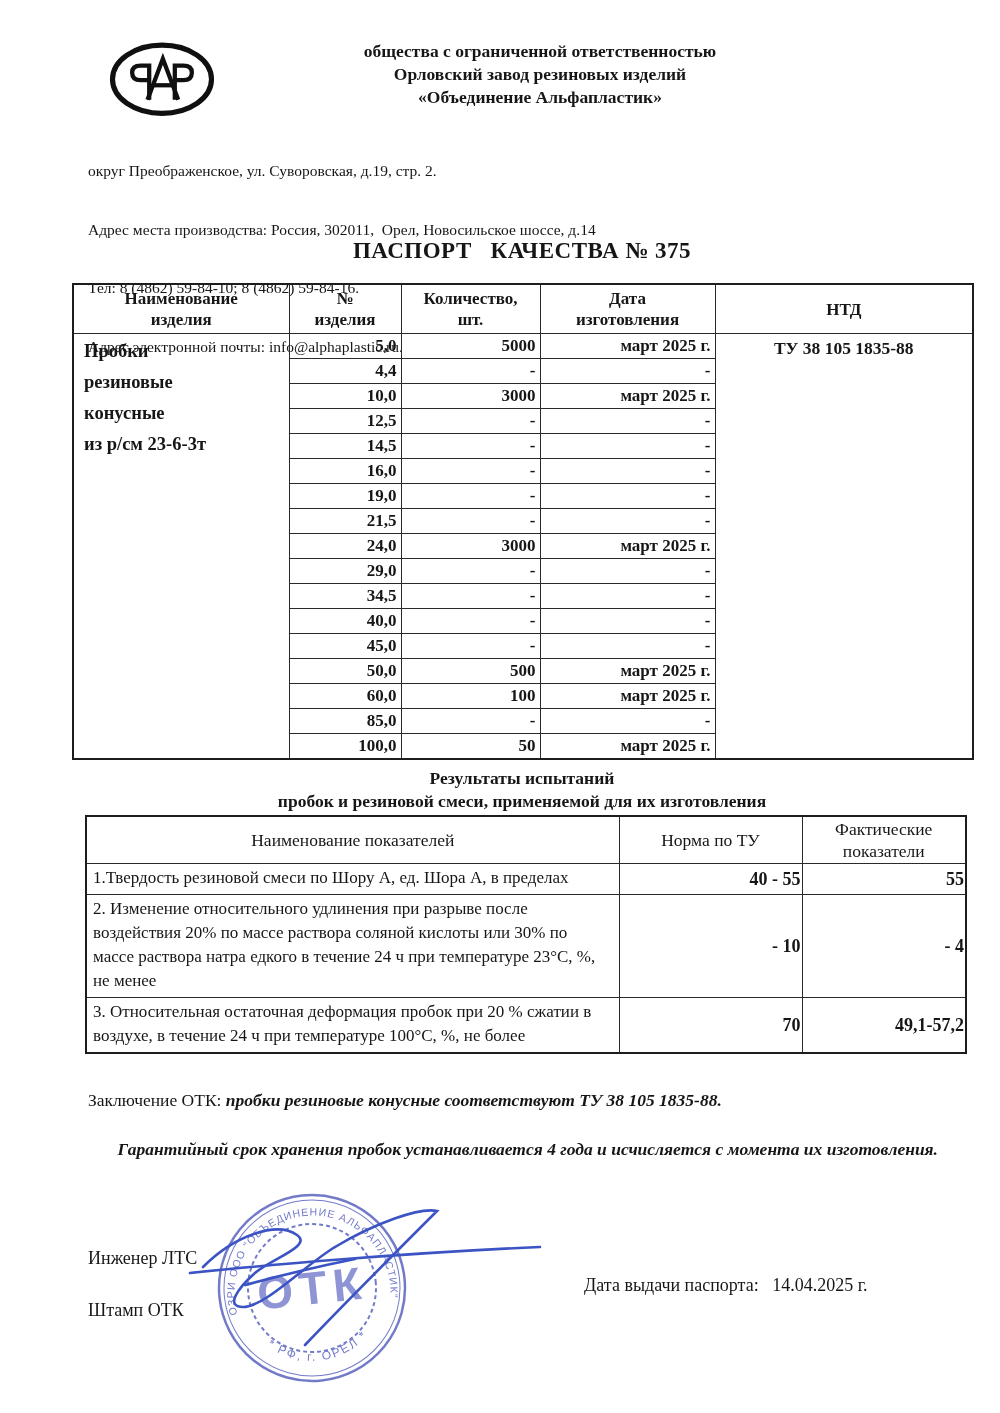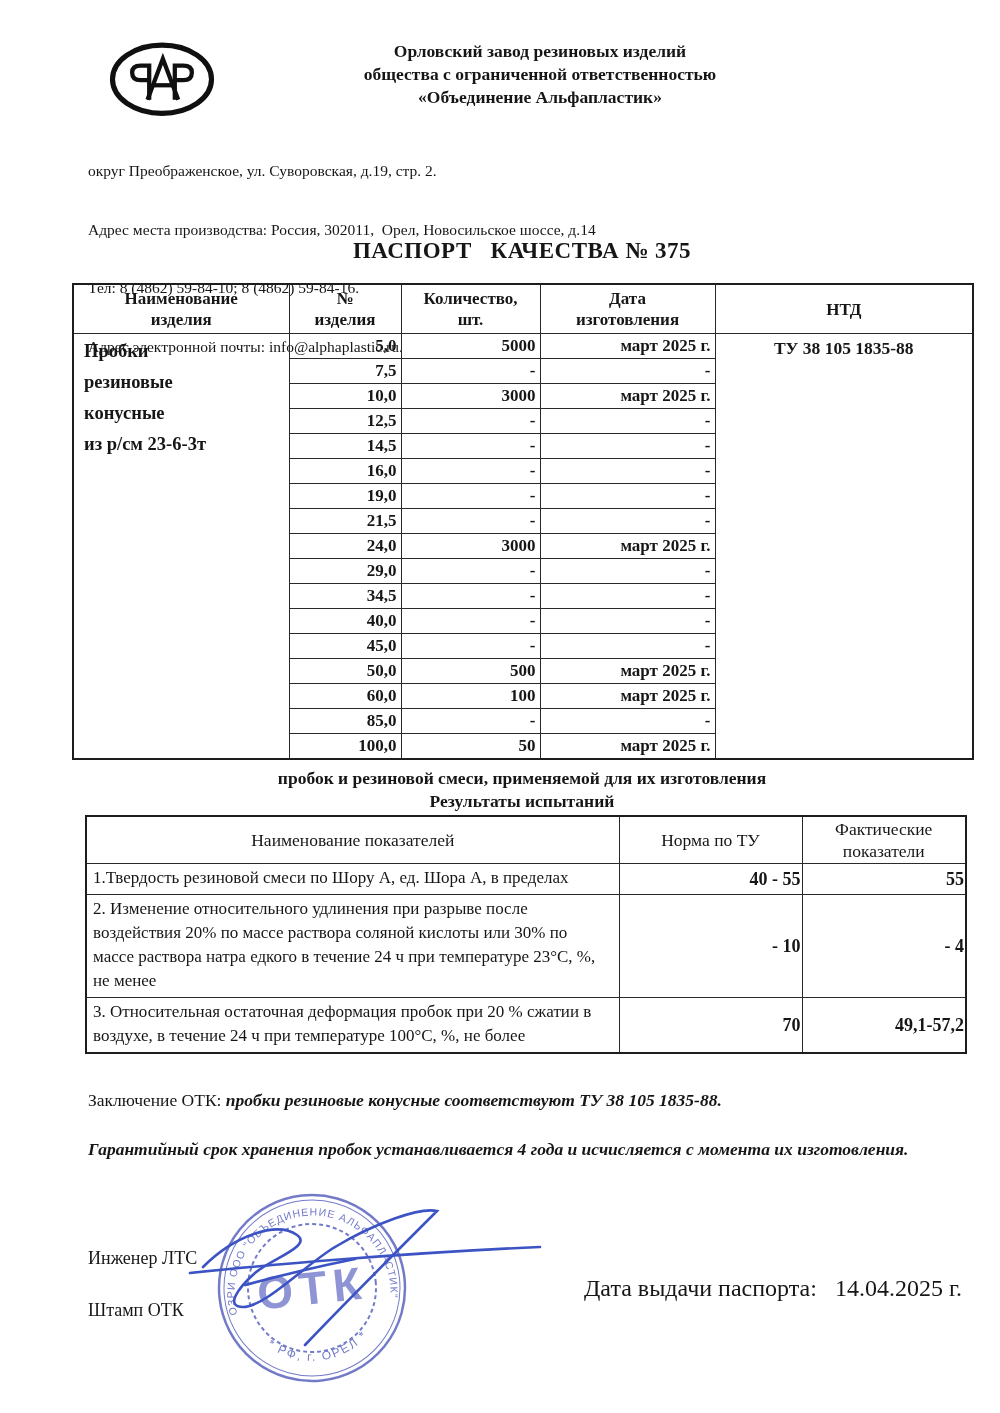--- a/index.html
+++ b/index.html
@@ -37,45 +37,45 @@
   .t2{position:absolute;left:85px;top:815px;width:880px;border:2px solid #1d1d1d;}
   .t2 th{font-weight:normal;font-size:17.5px;text-align:center;vertical-align:middle;
     border:1px solid #2a2a2a;height:44px;line-height:22px;}
   .t2 td{border:1px solid #2a2a2a;vertical-align:middle;}
   .t2 td.lbl{font-size:17px;line-height:24px;padding:2px 6px 4px 6px;text-align:left;}
   .t2 td.val{font-weight:bold;font-size:18px;text-align:right;}
   
   .conclusion{position:absolute;left:88px;top:1090px;width:900px;font-size:17.5px;}
   .conclusion .bi{font-weight:bold;font-style:italic;}
   .warranty{position:absolute;left:88px;top:1136px;width:850px;
-    font-weight:bold;font-style:italic;font-size:17.5px;line-height:26px;}
+    font-weight:bold;font-style:italic;font-size:17.5px;line-height:26px;text-align:right;}
   
   .engineer{position:absolute;left:88px;top:1248px;font-size:18px;}
   .stamp-label{position:absolute;left:88px;top:1300px;font-size:18px;}
-  .issue-date{position:absolute;left:584px;top:1275px;font-size:24px;}
+  .issue-date{position:absolute;left:584px;top:1275px;font-size:18px;}
   .stamp{position:absolute;left:212px;top:1188px;width:200px;height:200px;
     transform:rotate(-6deg);opacity:.85;}
   .signature{position:absolute;left:185px;top:1195px;width:380px;height:160px;}
 </style>
 </head>
 <body>
 
 <div class="page">
 
   <svg class="logo" viewBox="0 0 150 100" fill="none" stroke="#101010">
     <ellipse cx="75" cy="48" rx="58" ry="40" stroke-width="6"></ellipse>
     <path d="M 60,72 L 60,32 L 50,32 Q 40,32 40,40 Q 40,49 50,49 L 62,49" stroke-width="5"></path>
     <path d="M 90,72 L 90,32 L 100,32 Q 110,32 110,40 Q 110,49 100,49 L 88,49" stroke-width="5"></path>
     <path d="M 58,72 L 76,24 L 94,72" stroke-width="5"></path>
     <path d="M 64,55 L 88,55" stroke-width="5"></path>
   </svg>
 
   <div class="company">
+    <div>общества с ограниченной ответственностью</div>
     <div>Орловский завод резиновых изделий</div>
-    <div>общества с ограниченной ответственностью</div>
     <div>«Объединение Альфапластик»</div>
   </div>
 
   <div class="address">
     <div>округ Преображенское, ул. Суворовская, д.19, стр. 2.</div>
     <div>Адрес места производства: Россия, 302011,  Орел, Новосильское шоссе, д.14</div>
     <div>Тел: 8 (4862) 59-84-10; 8 (4862) 59-84-16.</div>
     <div>Адрес электронной почты: info@alphaplastic.ru.</div>
   </div>
 
@@ -107,21 +107,21 @@
           <td class="product" rowspan="17">Пробки
 резиновые
 конусные
 из р/см 23-6-3т</td>
           <td>5,0</td>
           <td>5000</td>
           <td>март 2025 г.</td>
           <td class="ntd" rowspan="17">ТУ 38 105 1835-88</td>
         </tr>
         <tr>
-          <td>7,5</td>
+          <td>4,4</td>
           <td>-</td>
           <td>-</td>
         </tr>
         <tr>
           <td>10,0</td>
           <td>3000</td>
           <td>март 2025 г.</td>
         </tr>
         <tr>
           <td>12,5</td>
@@ -190,22 +190,22 @@
         </tr>
         <tr>
           <td>100,0</td>
           <td>50</td>
           <td>март 2025 г.</td>
         </tr>
       </tbody>
   </table>
 
   <div class="results-heading">
+    <div>Результаты испытаний</div>
     <div>пробок и резиновой смеси, применяемой для их изготовления</div>
-    <div>Результаты испытаний</div>
   </div>
 
   <table class="t2">
     <colgroup>
       <col style="width:533px">
         <col style="width:183px">
         <col style="width:164px">
     </colgroup>
     <thead>
       <tr>

